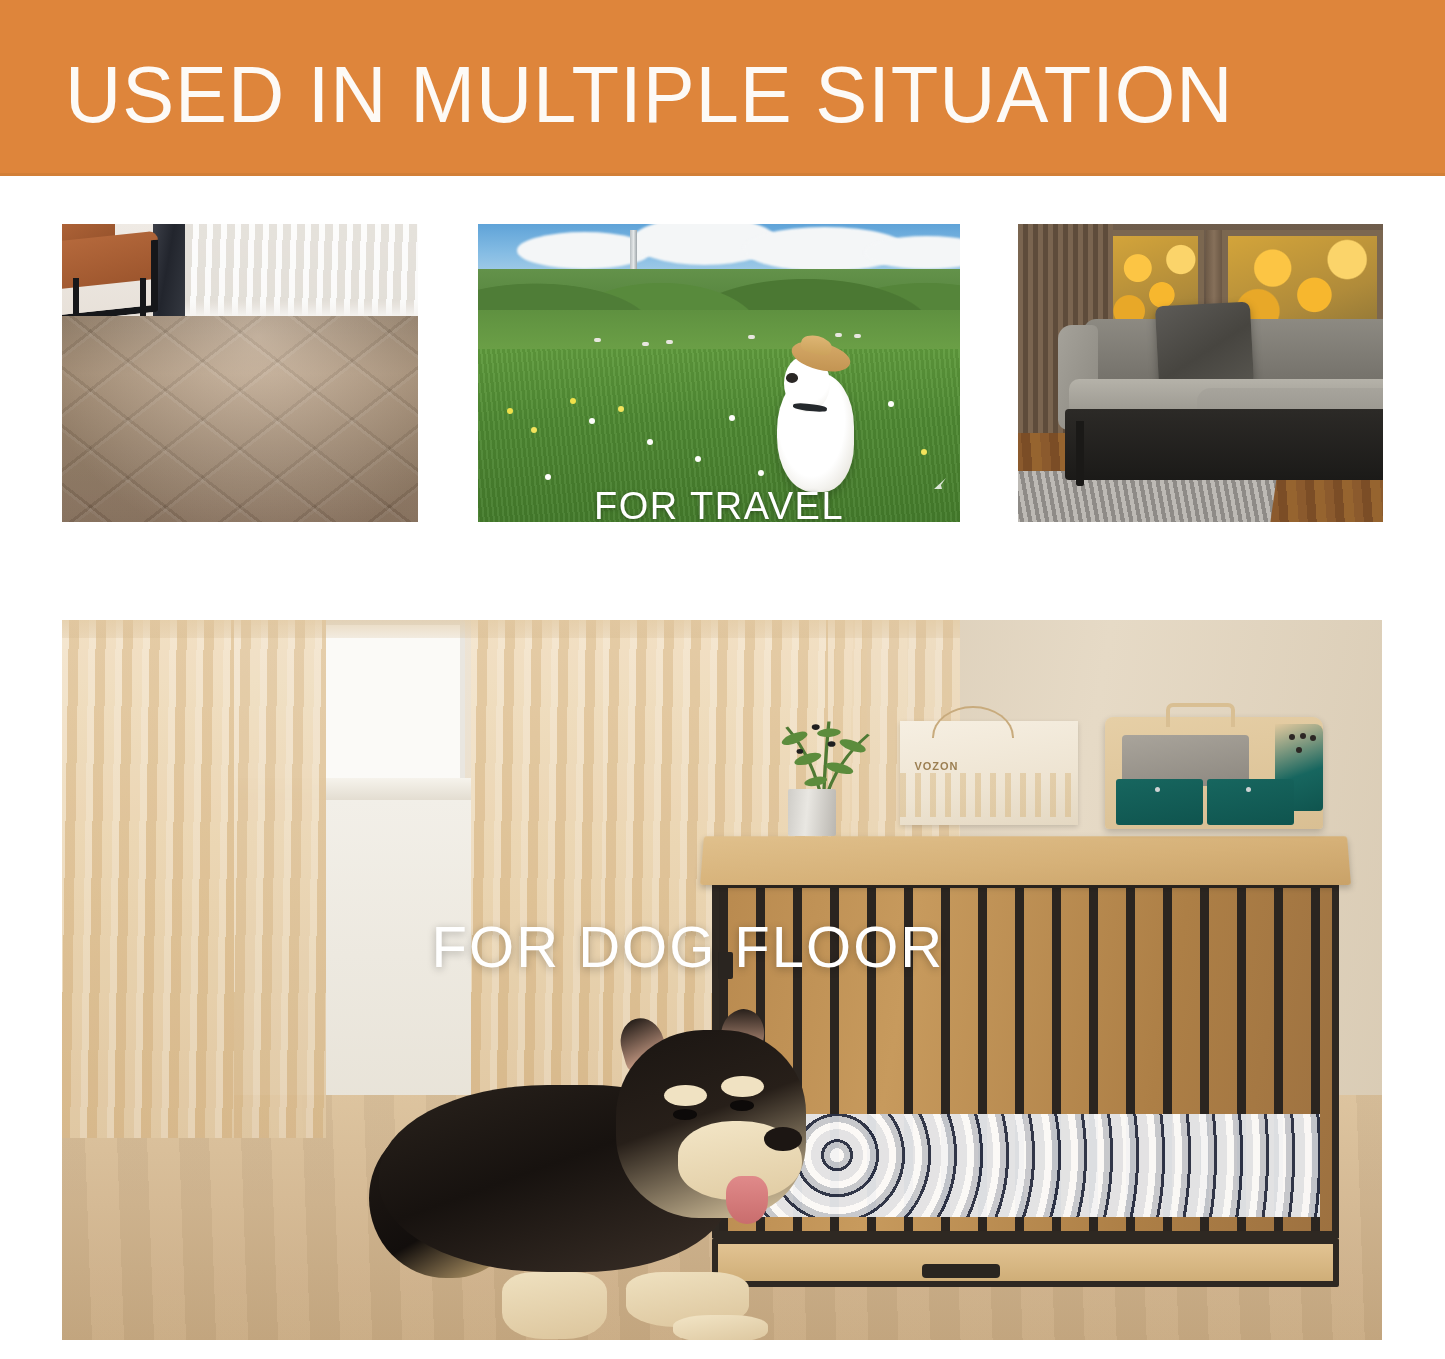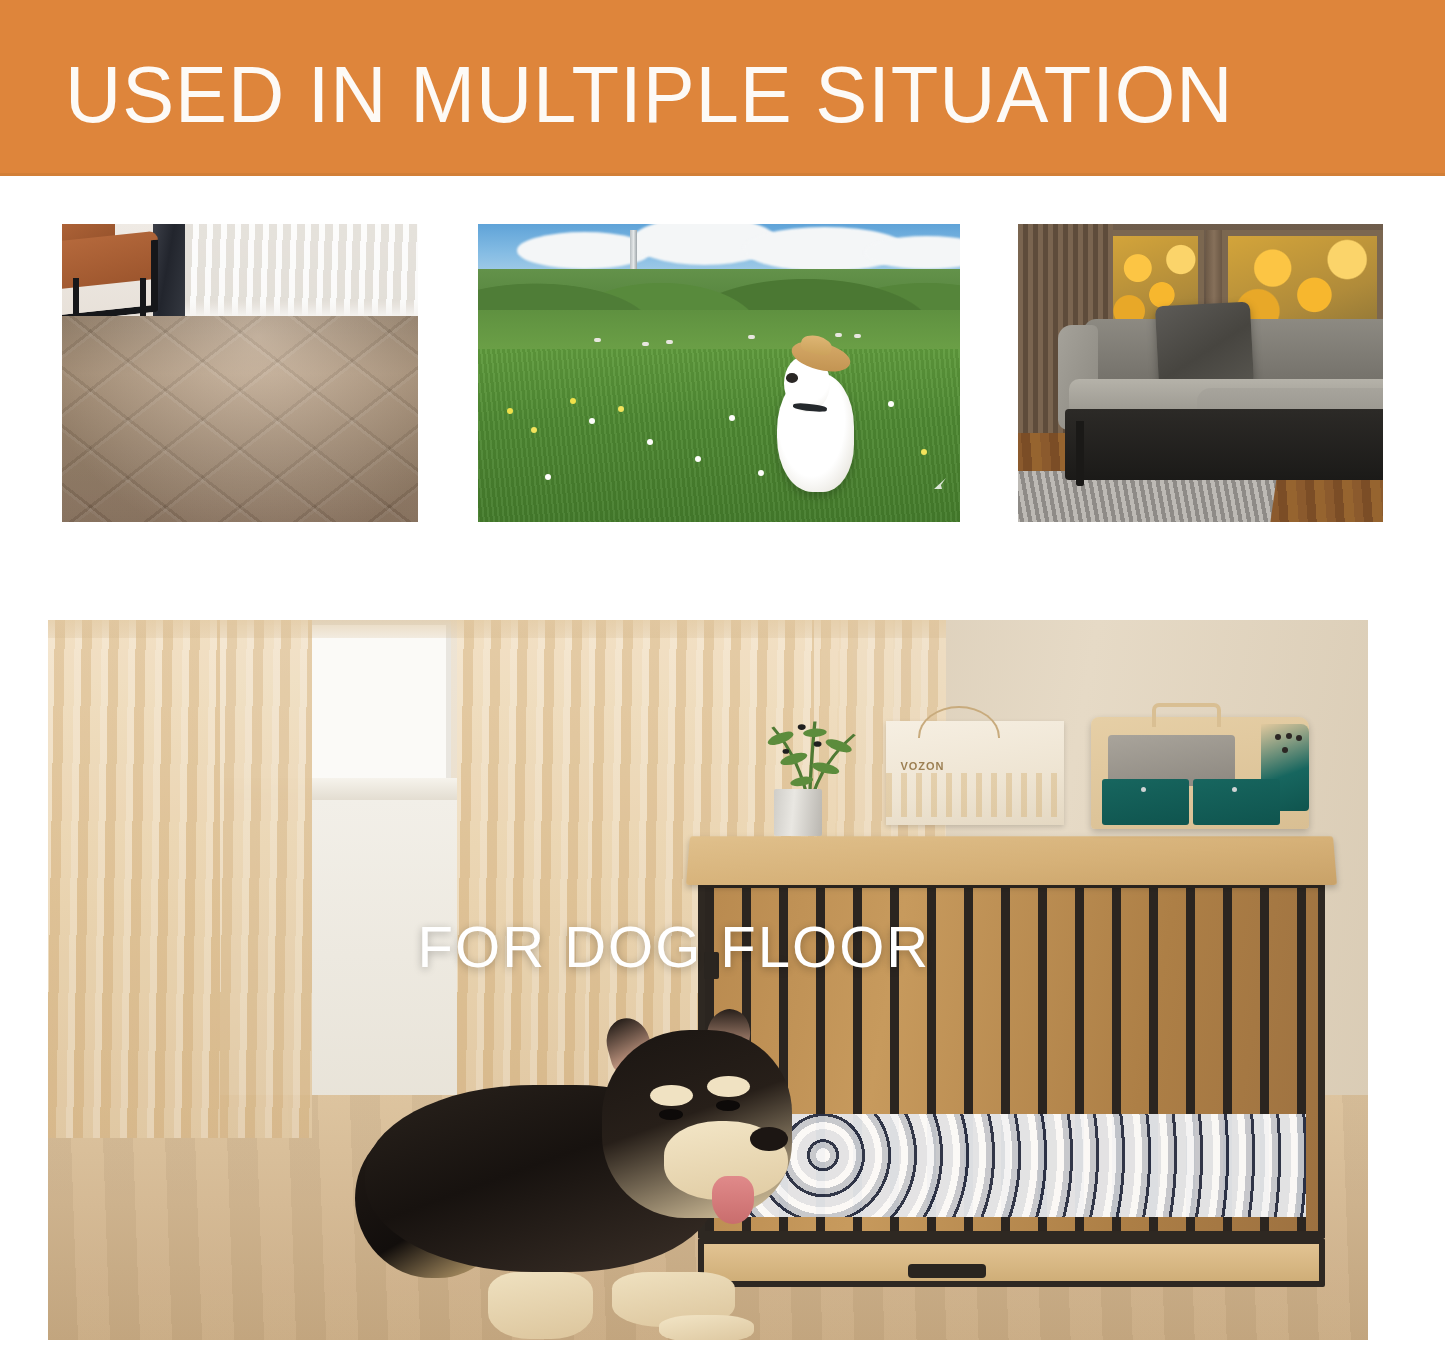--- a/index.html
+++ b/index.html
@@ -236,21 +236,21 @@
     transform:rotate(-3deg);
     box-shadow:0 4px 10px rgba(0,0,0,.3);
   }
   .c3-leg{
     position:absolute; left:16%; top:66%; width:2%; height:22%;
     background:#1a1917; border-radius:0 0 2px 2px;
   }
 
   
   .hero{
-    position:absolute; left:48px; top:620px; width:1320px; height:720px;
+    position:absolute; left:62px; top:620px; width:1320px; height:720px;
     overflow:hidden; background:#737373;
   }
   .h-wall{
     position:absolute; inset:0;
     background:linear-gradient(170deg,#efe6d8 0%,#e9ddca 40%,#e2d4bd 100%);
   }
   .h-wallcorner{
     position:absolute; left:64%; top:0; width:36%; height:88%;
     background:linear-gradient(100deg,#ddd0bb 0%,#e6dac6 35%,#d9cbb4 100%);
   }
@@ -522,20 +522,21 @@
       <div class="c2-dog"></div>
       <div class="c2-dog-head"></div>
       <div class="c2-dog-snout"></div>
       <div class="c2-dog-hat"></div>
       <div class="c2-dog-hat-crown"></div>
       <div class="c2-dog-collar"></div>
       <svg class="c2-mark" viewBox="0 0 16 16">
         <path d="M2 13 L14 2 L9 9 L10 13 Z" fill="#ffffff"></path>
       </svg>
     </div>
+    <div class="card-label">FOR TRAVEL</div>
   </div>
 
   <div class="card card-3">
     <div class="card-scene">
       <div class="c3-room"></div>
       <div class="c3-window c3-window-a"></div>
       <div class="c3-window c3-window-b"></div>
       <div class="c3-mullion"></div>
       <div class="c3-blind"></div>
       <div class="c3-floor"></div>

